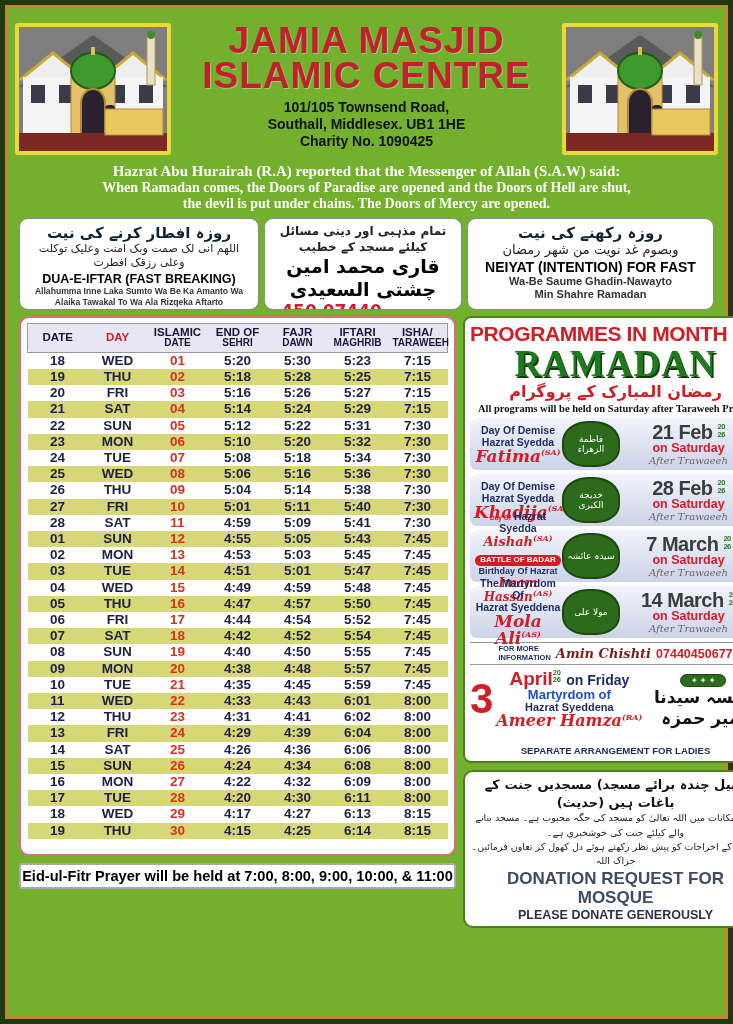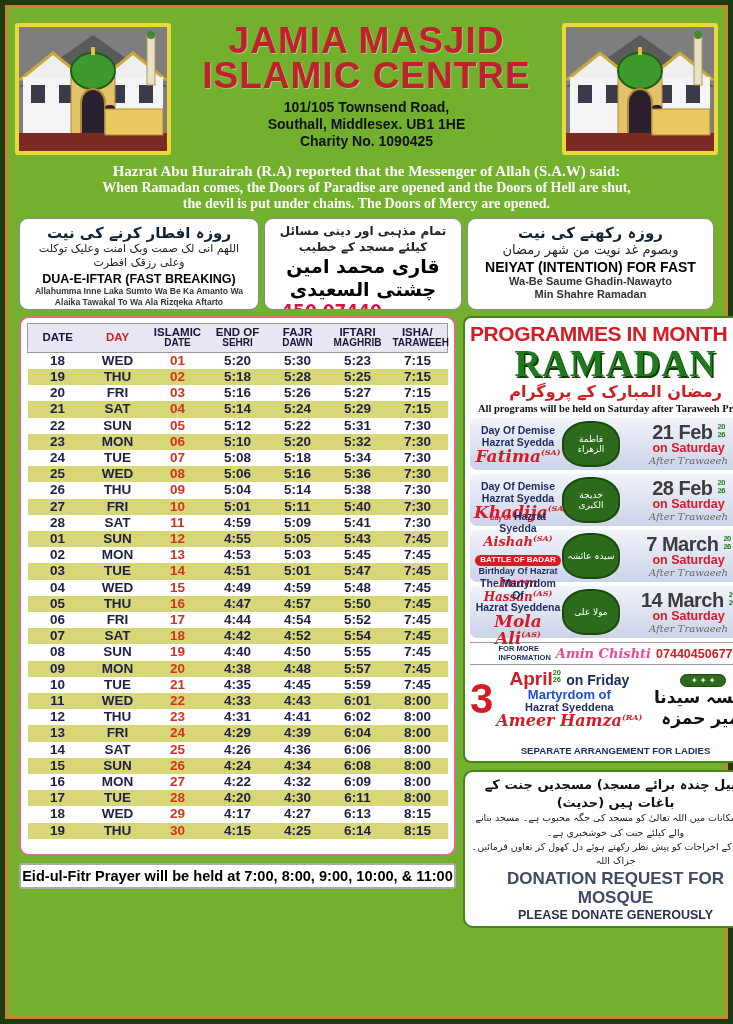--- a/index.html
+++ b/index.html
@@ -72,21 +72,21 @@
   .ev-right { flex:1; text-align:center; }
   .ev-date { color:#3c3c3c; font-weight:bold; font-size:20px; line-height:.95; letter-spacing:-.5px; white-space:nowrap; }
   .ev-year { display:inline-block; vertical-align:top; color:#1d7a1d; font-size:7.5px; font-weight:bold; line-height:1; text-align:left; }
   .ev-sat { color:#d41c24; font-weight:bold; font-size:12.5px; line-height:1; }
   .ev-after { color:#666; font-family:"DejaVu Serif", serif; font-style:italic; font-size:10px; line-height:1.1; }
   .pill { display:inline-block; background:#d41c24; color:#fff; font-weight:bold; font-size:8px; border-radius:7px; padding:0 5px; line-height:1.35; }
   .ev-sm { color:#d41c24; font-weight:bold; font-size:6.5px; line-height:1; }
 
   .moreinfo { display:flex; align-items:center; justify-content:center; gap:5px; border-top:1px solid #999; border-bottom:1px solid #999; margin:4px 0; padding:2px 0; }
   .mi-label { color:#1d2a5e; font-weight:bold; font-size:7.5px; line-height:1.1; text-align:left; }
-  .mi-name { color:#ec4899; font-family:"DejaVu Serif", serif; font-style:italic; font-weight:bold; font-size:13px; }
+  .mi-name { color:#7f1d1d; font-family:"DejaVu Serif", serif; font-style:italic; font-weight:bold; font-size:13px; }
   .mi-phone { color:#d41c24; font-weight:bold; font-size:12.5px; }
 
   .april { display:flex; align-items:center; gap:3px; }
   .ap-day { color:#d41c24; font-weight:bold; font-size:42px; line-height:.85; }
   .ap-mid { text-align:center; }
   .ap-month { color:#d41c24; font-weight:bold; font-size:19px; line-height:1; white-space:nowrap; }
   .ap-on { color:#1d2a5e; font-weight:bold; font-size:14px; }
   .ap-l1 { color:#1d4ed8; font-weight:bold; font-size:13px; line-height:1; }
   .ap-l2 { color:#1d2a5e; font-weight:bold; font-size:11px; line-height:1.1; }
   .ap-name { color:#d41c24; font-family:"DejaVu Serif", serif; font-style:italic; font-weight:bold; font-size:16px; line-height:1; }

